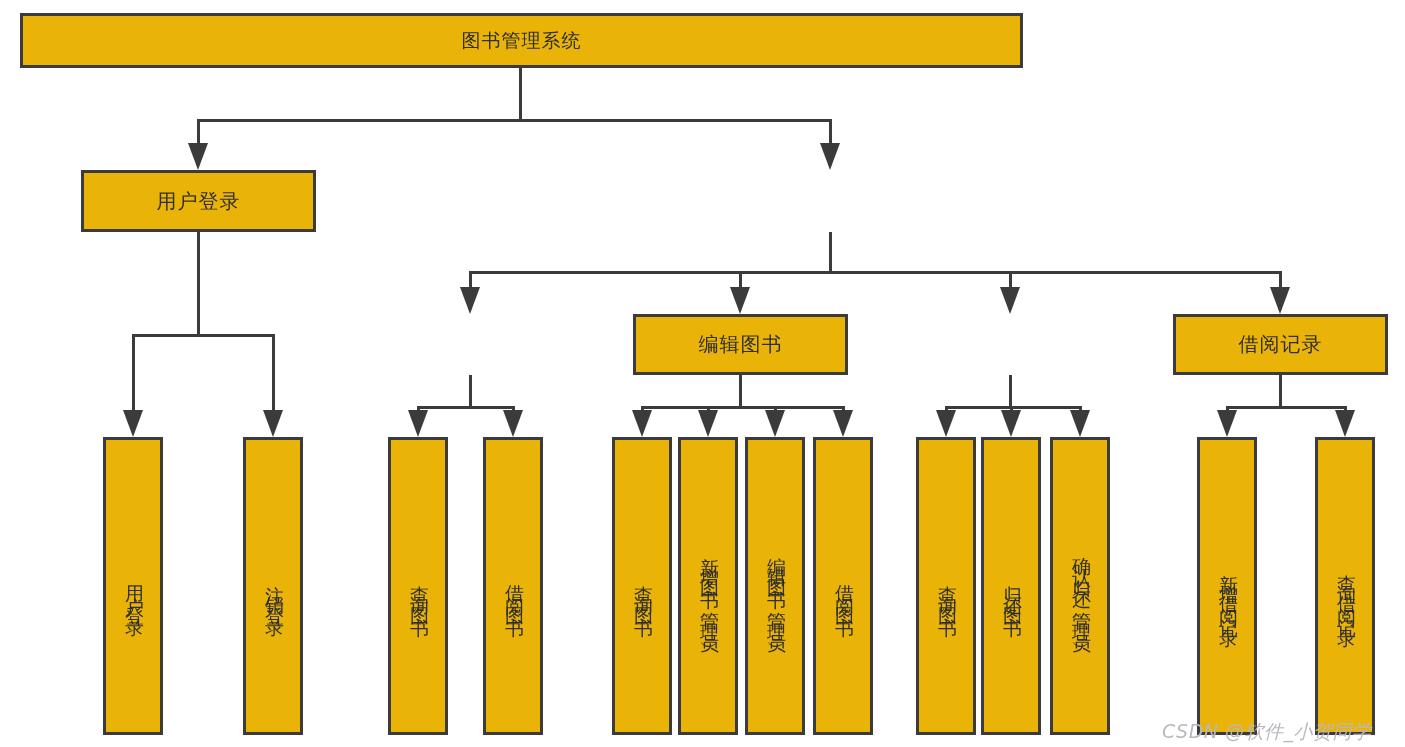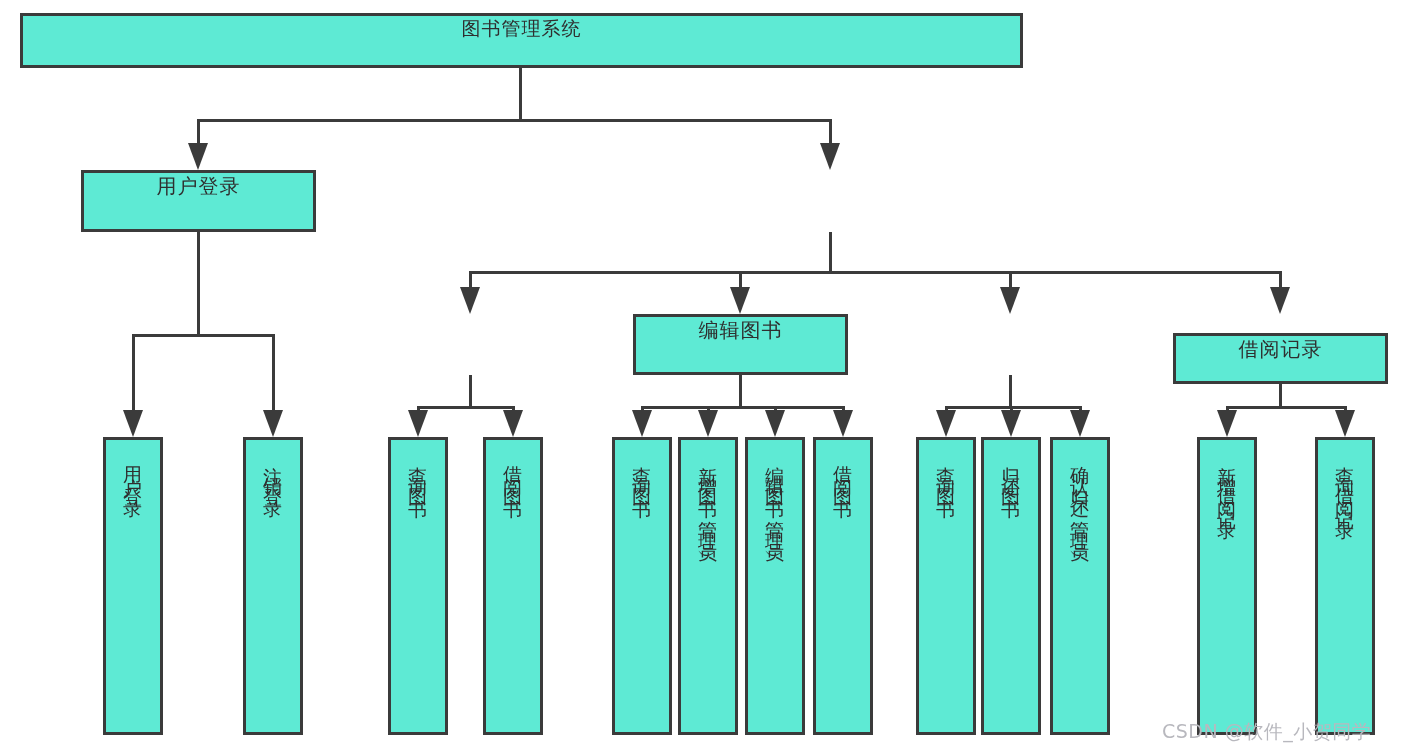--- a/index.html
+++ b/index.html
@@ -14,38 +14,39 @@
   .hline{position:absolute;height:3px;background:var(--line,#3b3b3b);}
   .arrow{
     position:absolute;width:0;height:0;
     border-left:10px solid transparent;
     border-right:10px solid transparent;
     border-top:27px solid var(--line,#3b3b3b);
   }
   .box{
     position:absolute;box-sizing:border-box;
     border:3px solid var(--line,#3b3b3b);
-    background:#5eead4;
-    display:flex;justify-content:center;
+    background:#eab308;
+    display:flex;align-items:center;justify-content:center;
     color:var(--text,#2f2f2f);
+    font-family:Liberation Mono, monospace;
   }
   .h-label{font-size:20px;letter-spacing:1px;white-space:nowrap;}
   .root-label{font-size:19px;letter-spacing:1px;}
   .leaf .v-label{
     writing-mode:vertical-rl;
     text-orientation:mixed;
     font-size:19px;
     line-height:1;
     letter-spacing:11px;
     padding-top:11px;
   }
   .watermark{
     position:absolute;left:1162px;top:719px;
     font-size:19px;color:var(--watermark,#b8b8be);
-    letter-spacing:0.5px;white-space:nowrap;z-index:5;
+    letter-spacing:0.5px;white-space:nowrap;z-index:5;font-style:italic;
   }
 </style>
 </head>
 <body>
 
 <div class="canvas">
 
   <div class="vline" style="left:519px;top:68px;height:53px"></div>
   <div class="hline" style="left:197px;top:119px;width:634px"></div>
   <div class="vline" style="left:197px;top:119px;height:27px"></div>
@@ -109,21 +110,21 @@
     <span class="root-label">图书管理系统</span>
   </div>
 
   <div class="box" style="left:81px;top:170px;width:235px;height:62px">
     <span class="h-label">用户登录</span>
   </div>
 
   <div class="box" style="left:633px;top:314px;width:215px;height:61px">
     <span class="h-label">编辑图书</span>
   </div>
-  <div class="box" style="left:1173px;top:333px;width:215px;height:51px">
+  <div class="box" style="left:1173px;top:314px;width:215px;height:61px">
     <span class="h-label">借阅记录</span>
   </div>
 
   <div class="box leaf" style="left:103px;top:437px;width:60px;height:298px">
     <span class="v-label">用户登录</span>
   </div>
   <div class="box leaf" style="left:243px;top:437px;width:60px;height:298px">
     <span class="v-label">注销登录</span>
   </div>
 

